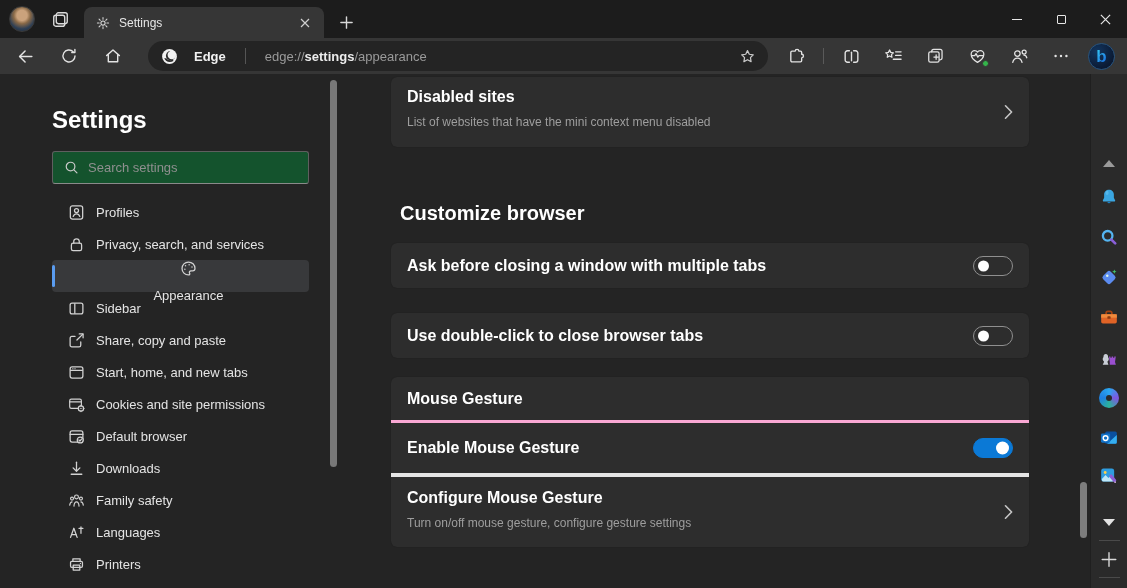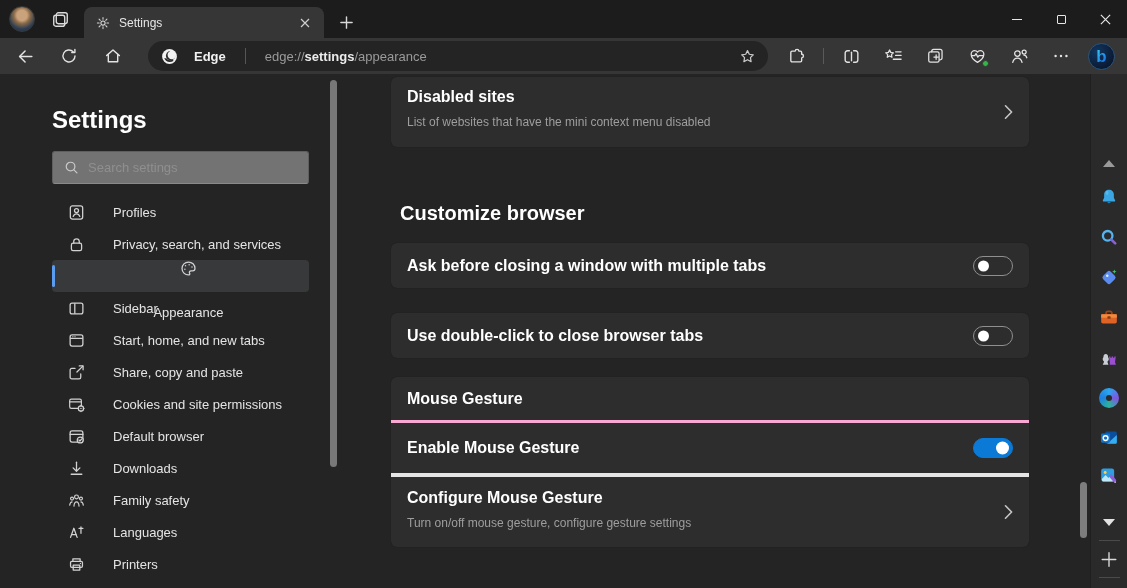--- a/index.html
+++ b/index.html
@@ -42,28 +42,28 @@
   .status-dot { position:absolute; right:3px; bottom:4px; width:7px; height:7px; border-radius:50%; background:#34b44a; border:1.5px solid #363636; }
   .copilot { width:27px; height:27px; border-radius:50%;
              background:radial-gradient(circle at 32% 30%, #12355f, #0b1a33 72%);
              border:1px solid #27547f; display:flex; align-items:center; justify-content:center; }
   .copilot span { font-size:17px; font-weight:700; line-height:1;
                   background:linear-gradient(135deg,#35c8f5 10%,#1a6fe0 85%);
                   -webkit-background-clip:text; background-clip:text; color:transparent; }
 
   
   #side-title { position:absolute; left:52px; top:106px; font-size:24px; font-weight:700; color:#fff; }
-  #search-box { position:absolute; left:52px; top:151px; width:257px; height:33px; background:#737373;
+  #search-box { position:absolute; left:52px; top:151px; width:257px; height:33px; background:#14532d;
                 border:1px solid #5f5f5f; border-bottom-color:#8a8a8a; border-radius:3px;
                 display:flex; align-items:center; padding:0 8px 0 11px; }
   #search-box input { background:transparent; border:none; outline:none; color:#d8d8d8; font-size:13px;
                       font-family:"Liberation Sans",sans-serif; margin-left:9px; width:200px; }
   #search-box input::placeholder { color:#8f8f8f; }
   #nav { position:absolute; left:52px; top:196px; width:257px; }
-  .nav-item { height:32px; display:flex; align-items:center; padding-left:16px; gap:28px; border-radius:4px;
+  .nav-item { height:32px; display:flex; align-items:center; padding-left:16px; gap:11px; border-radius:4px;
               position:relative; color:#e4e4e4; font-size:13px; }
   .nav-item.on { background:#38393b;flex-direction:column; }
   .nav-item .sel-bar { display:none; }
   .nav-item.on .sel-bar { display:block; position:absolute; left:0; top:5px; width:3px; height:22px; border-radius:2px; background:#5a9cf0; }
   .nicon { width:17px; height:17px; flex:0 0 auto; }
   #side-scroll { position:absolute; left:330px; top:80px; width:7px; height:387px; border-radius:4px; background:#787878; }
 
   
   .card { position:absolute; left:391px; width:638px; background:#2d2d2d; border-radius:6px; box-shadow:0 0 1px rgba(0,0,0,.4); }
   #card-disabled { top:77px; height:70px; padding:11px 44px 0 16px; }
@@ -286,38 +286,38 @@
     <span class="nicon">
       <svg width="17" height="17" viewBox="0 0 16 16" fill="none" stroke="#d2d2d2" stroke-width="1.2">
         <rect x="2" y="3" width="12" height="10" rx="1.8"></rect>
           <path d="M6.4 3v10"></path>
       </svg>
       </span>
     <span>Sidebar</span>
   </div>
   <div class="nav-item">
     <span class="nicon">
+      <svg width="17" height="17" viewBox="0 0 16 16" fill="none" stroke="#d2d2d2" stroke-width="1.2" stroke-linecap="round" stroke-linejoin="round">
+        <path d="M12 9.4v3a1.6 1.6 0 0 1-1.6 1.6H3.6A1.6 1.6 0 0 1 2 12.4V5.8a1.6 1.6 0 0 1 1.6-1.6h3"></path>
+        <path d="M10.6 1.8h3.6v3.6"></path>
+          <path d="M14 2L8.4 7.6"></path>
+      </svg>
+      </span>
+    <span>Share, copy and paste</span>
+  </div>
+  <div class="nav-item">
+    <span class="nicon">
       <svg width="17" height="17" viewBox="0 0 16 16" fill="none" stroke="#d2d2d2" stroke-width="1.2">
         <rect x="2" y="2.8" width="12" height="10.4" rx="1.8"></rect>
           <path d="M2 6h12"></path>
         <circle cx="4.6" cy="4.4" r=".55" fill="#d2d2d2" stroke="none"></circle>
           <circle cx="6.6" cy="4.4" r=".55" fill="#d2d2d2" stroke="none"></circle>
       </svg>
       </span>
     <span>Start, home, and new tabs</span>
-  </div>
-  <div class="nav-item">
-    <span class="nicon">
-      <svg width="17" height="17" viewBox="0 0 16 16" fill="none" stroke="#d2d2d2" stroke-width="1.2" stroke-linecap="round" stroke-linejoin="round">
-        <path d="M12 9.4v3a1.6 1.6 0 0 1-1.6 1.6H3.6A1.6 1.6 0 0 1 2 12.4V5.8a1.6 1.6 0 0 1 1.6-1.6h3"></path>
-        <path d="M10.6 1.8h3.6v3.6"></path>
-          <path d="M14 2L8.4 7.6"></path>
-      </svg>
-      </span>
-    <span>Share, copy and paste</span>
   </div>
   <div class="nav-item">
     <span class="nicon">
       <svg width="17" height="17" viewBox="0 0 16 16" fill="none" stroke="#d2d2d2" stroke-width="1.1" stroke-linecap="round">
         <rect x="1.6" y="3" width="11" height="8.6" rx="1.5"></rect>
           <path d="M1.6 5.6h11"></path>
         <circle cx="12.2" cy="11.8" r="2.5" fill="#242424"></circle>
           <circle cx="12.2" cy="11.8" r=".7" fill="#d2d2d2" stroke="none"></circle>
         <path d="M12.2 8.9v.8M12.2 13.9v.8M9.3 11.8h.8M14.3 11.8h.8"></path>
       </svg>

